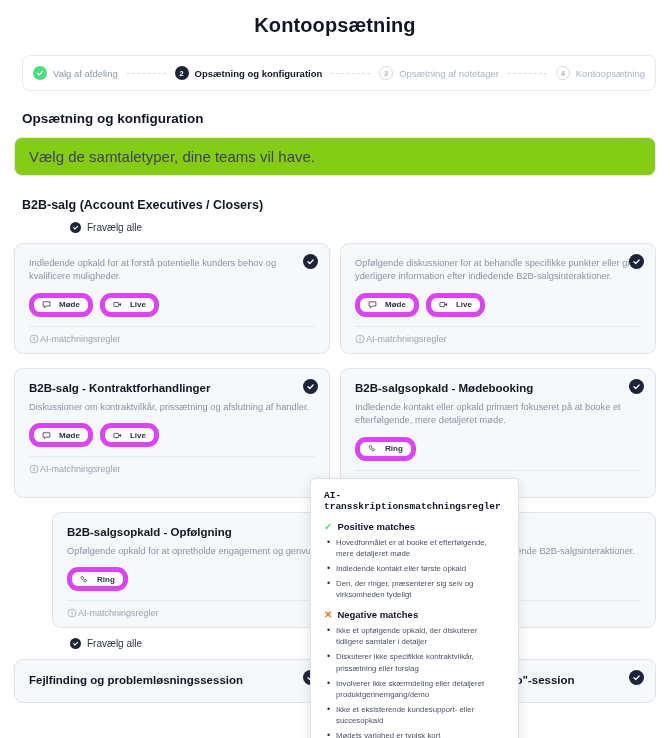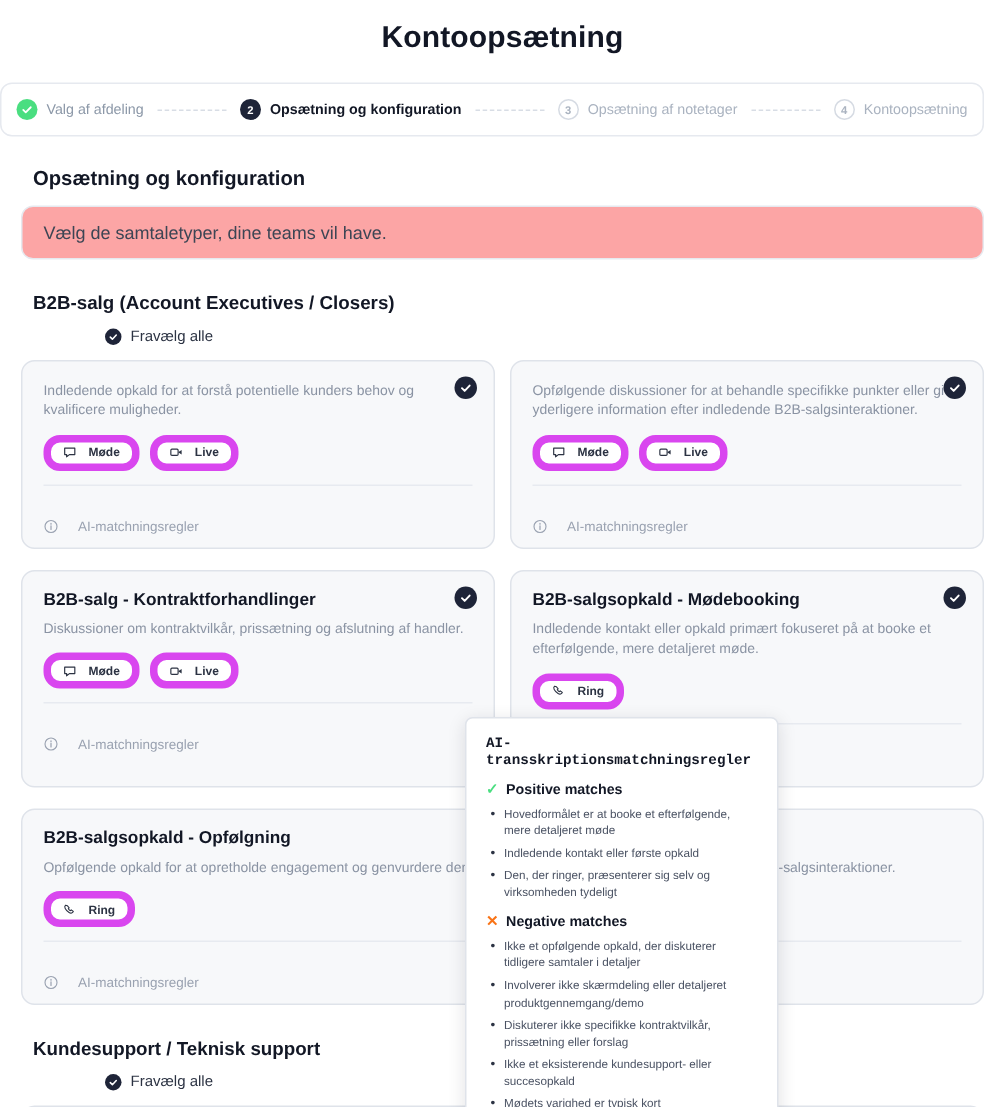--- a/index.html
+++ b/index.html
@@ -17,21 +17,21 @@
     text-align: center;
     font-size: 20px;
     font-weight: bold;
     color: #121725;
     padding-top: 14px;
     letter-spacing: .1px;
   }
 
   
   .stepper {
-    margin: 18px 14px 0 0;
+    margin: 18px 14px 0 22px;
     border: 1px solid #e6e9ef;
     border-radius: 8px;
     background: #fff;
     height: 36px;
     display: flex;
     align-items: center;
     padding: 0 10px;
     text-align: center;
   }
   .step { display: flex; align-items: center; gap: 6px; white-space: nowrap; }
@@ -59,23 +59,23 @@
   .section-head {
     margin: 20px 0 0 22px;
     font-size: 13.5px;
     font-weight: bold;
     color: #121725;
   }
   .info-box {
     margin: 11px 14px 0 14px;
     border: 1px solid #e6e9ef;
     border-radius: 8px;
-    background: #fca5a5;
+    background: #84cc16;
     padding: 10px 14px;
-    font-size: 12px;
+    font-size: 15px;
     color: #3d4554;
   }
   .group-title {
     margin: 22px 0 0 22px;
     font-size: 12.5px;
     font-weight: bold;
     color: #121725;
   }
   .deselect {
     margin: 10px 0 0 22px;
@@ -97,21 +97,21 @@
     gap: 14px 10px;
   }
   .card {
     position: relative;
     border: 1px solid #dfe3ea;
     border-radius: 9px;
     background: #f7f8fa;
     padding: 13px 14px 9px 14px;
     min-height: 102px;
   }
-  .card.full { grid-column: 1 / -1; }
+  .card.full { grid-column: 1 / -1; margin-left: 38px; }
   .card-check {
     position: absolute; top: 10px; right: 11px;
     width: 15px; height: 15px; border-radius: 50%;
     background: #1e2438; color: #fff;
     display: flex; align-items: center; justify-content: center;
   }
   .card-check svg { width: 9px; height: 9px; }
   .card-title {
     font-size: 11.5px; font-weight: bold; color: #121725;
     margin-bottom: 7px; padding-right: 22px;
@@ -123,22 +123,22 @@
   .tags { display: flex; gap: 7px; margin-bottom: 9px; }
   .tag {
     display: inline-flex; align-items: center; gap: 8px;
     border: 5px solid #d946ef; border-radius: 11px;
     background: #fff; padding: 2.5px 8px;
     font-size: 8px; font-weight: bold; color: #2c3343;
   }
   .tag svg { width: 9px; height: 9px; }
   .card-foot {
     border-top: 1px solid #e7eaf0;
-    padding-top: 22px;
-    display: flex; align-items: flex-end; gap: 13px;
+    padding-top: 7px;
+    display: flex; align-items: flex-end; gap: 1px;
     font-size: 9px; color: #9aa2b1;
   }
   .card-foot svg { width: 10px; height: 10px; }
 
   
   .tooltip {
     position: absolute;
     left: 310px; top: 478px;
     width: 209px;
     background: #fff;
@@ -361,21 +361,20 @@
       <div class="card-foot">
         <svg viewBox="0 0 16 16">
             <circle cx="8" cy="8" r="6.4" fill="none" stroke="#9aa2b1" stroke-width="1.2"></circle>
             <path d="M8 7.2v4M8 4.6v1" stroke="#9aa2b1" stroke-width="1.3" stroke-linecap="round"></path>
           </svg>
         <span>AI-matchningsregler</span>
       </div>
     </div>
   </div>
 
-  <div class="group-title">Kundesupport / Teknisk support</div>
 
   <div class="deselect">
     <span class="circ">
       <svg viewBox="0 0 16 16">
           <path d="M3.5 8.5l3.2 3.2L12.6 5.4" fill="none" stroke="#fff" stroke-width="2.4" stroke-linecap="round" stroke-linejoin="round"></path>
         </svg>
     </span>
     <span>Fravælg alle</span>
   </div>
 
@@ -410,20 +409,20 @@
       <li>Indledende kontakt eller første opkald</li>
       <li>Den, der ringer, præsenterer sig selv og virksomheden tydeligt</li>
     </ul>
 
     <div class="tt-head neg">
       <span class="mk neg">✕</span>
       <span>Negative matches</span>
     </div>
     <ul class="tt-list">
       <li>Ikke et opfølgende opkald, der diskuterer tidligere samtaler i detaljer</li>
+      <li>Diskuterer ikke specifikke kontraktvilkår, prissætning eller forslag</li>
       <li>Involverer ikke skærmdeling eller detaljeret produktgennemgang/demo</li>
-      <li>Diskuterer ikke specifikke kontraktvilkår, prissætning eller forslag</li>
       <li>Ikke et eksisterende kundesupport- eller succesopkald</li>
       <li>Mødets varighed er typisk kort</li>
     </ul>
   </div>
 
 </div>
 
 </body></html>

